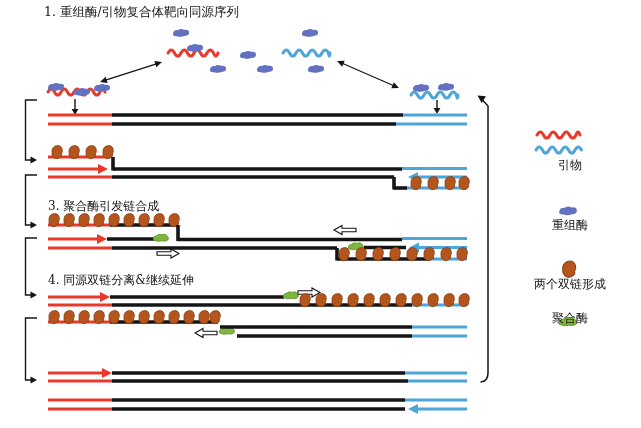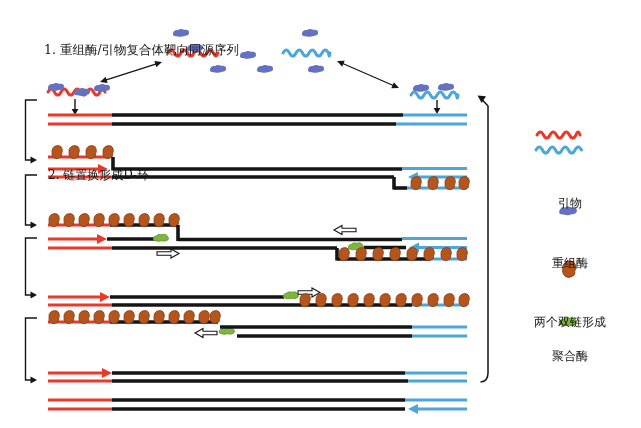--- a/index.html
+++ b/index.html
@@ -1,19 +1,19 @@
 <!DOCTYPE html>
 <html><head>
 <meta charset="utf-8">
 <style>
   html,body{margin:0;padding:0;background:#fff;}
   #fig{position:relative;width:641px;height:428px;background:#fff;overflow:hidden;
        font-family:"DejaVu Serif","Liberation Serif",serif;}
   #diagram-svg{position:absolute;left:0;top:0;}
-  .lbl{position:absolute;color:#151515;font-size:12px;line-height:13px;white-space:nowrap;margin-top:38px;}
+  .lbl{position:absolute;color:#151515;font-size:12px;line-height:13px;white-space:nowrap;}
   .title{left:44px;top:5px;font-size:12.5px;}
   .s2{left:48px;top:131px;}
   .s3{left:48px;top:200px;}
   .s4{left:48px;top:274px;}
   .s5{left:48px;top:349px;}
   .lg{left:570px;transform:translateX(-50%);font-family:Liberation Mono, monospace;}
   .lg1{top:160px;}
   .lg2{top:220px;}
   .lg3{top:279px;}
   .lg4{top:313px;}
@@ -177,19 +177,20 @@
       <path d="M480.5 382 Q488 381.5 488 373 V106 L482 99.5" fill="none" stroke="#151515" stroke-width="1.5"></path>
       <polygon points="477.5,95.5 485.9757666211811,96.14138926033442 481.6891522613491,102.89601266435054" fill="#151515"></polygon>
       <path d="M537 135 Q540.25 128.8 543.5 135 Q546.75 141.2 550 135 Q553.25 128.8 556.5 135 Q559.75 141.2 563 135 Q566.25 128.8 569.5 135 Q572.75 141.2 576 135 Q578 128.8 580 135" fill="none" stroke="#e8392b" stroke-width="3" stroke-linecap="round"></path>
       <path d="M536 150 Q539.25 143.8 542.5 150 Q545.75 156.2 549 150 Q552.25 143.8 555.5 150 Q558.75 156.2 562 150 Q565.25 143.8 568.5 150 Q571.75 156.2 575 150 Q578.25 143.8 581.5 150" fill="none" stroke="#4da5d8" stroke-width="3" stroke-linecap="round"></path>
       <path d="M-8 0.5 Q-7.5 -3.5 -3 -3 Q0 -5 3 -3.2 Q8 -4 8 -0.5 Q8.5 2.5 3.5 3 Q0 4.5 -4 3.2 Q-8.5 3.5 -8 0.5 Z" transform="translate(568,211) scale(1.1)" fill="#6371c0" stroke="none" stroke-width="0.8"></path>
       <path d="M-1.5 6.5 Q-5.5 5 -5 0.5 Q-5.5 -4.5 -1.5 -6 Q3.5 -7.5 5 -3.5 Q6 -0.5 4.5 2 Q5.5 5 1.5 6.2 Q0 7 -1.5 6.5 Z" transform="translate(569,269) scale(1.25)" fill="#b4551d" stroke="#8a3c10" stroke-width="0.8"></path>
       <path d="M-7.5 2 Q-8.5 -1.5 -4.5 -2.2 Q-2.5 -4.5 1 -3.2 Q5 -4.8 6.5 -1.5 Q8.5 0 6.8 2 Q4.5 3.8 0.5 2.8 Q-3.5 4.2 -7.5 2 Z" transform="translate(568,322) scale(1.15)" fill="#7eb43f" stroke="#5e9428" stroke-width="0.8"></path>
     </svg>
 
   <div class="lbl title">1. 重组酶/引物复合体靶向同源序列</div>
-  <div class="lbl s2">2. 链置换形成D-环</div>
+  <div class="lbl s3">3. 聚合酶引发链合成</div>
+  <div class="lbl s4">4. 同源双链分离&amp;继续延伸</div>
 
   <div class="lbl lg lg1">引物</div>
   <div class="lbl lg lg2">重组酶</div>
   <div class="lbl lg lg3">两个双链形成</div>
   <div class="lbl lg lg4">聚合酶</div>
 </div>
 
 </body></html>

